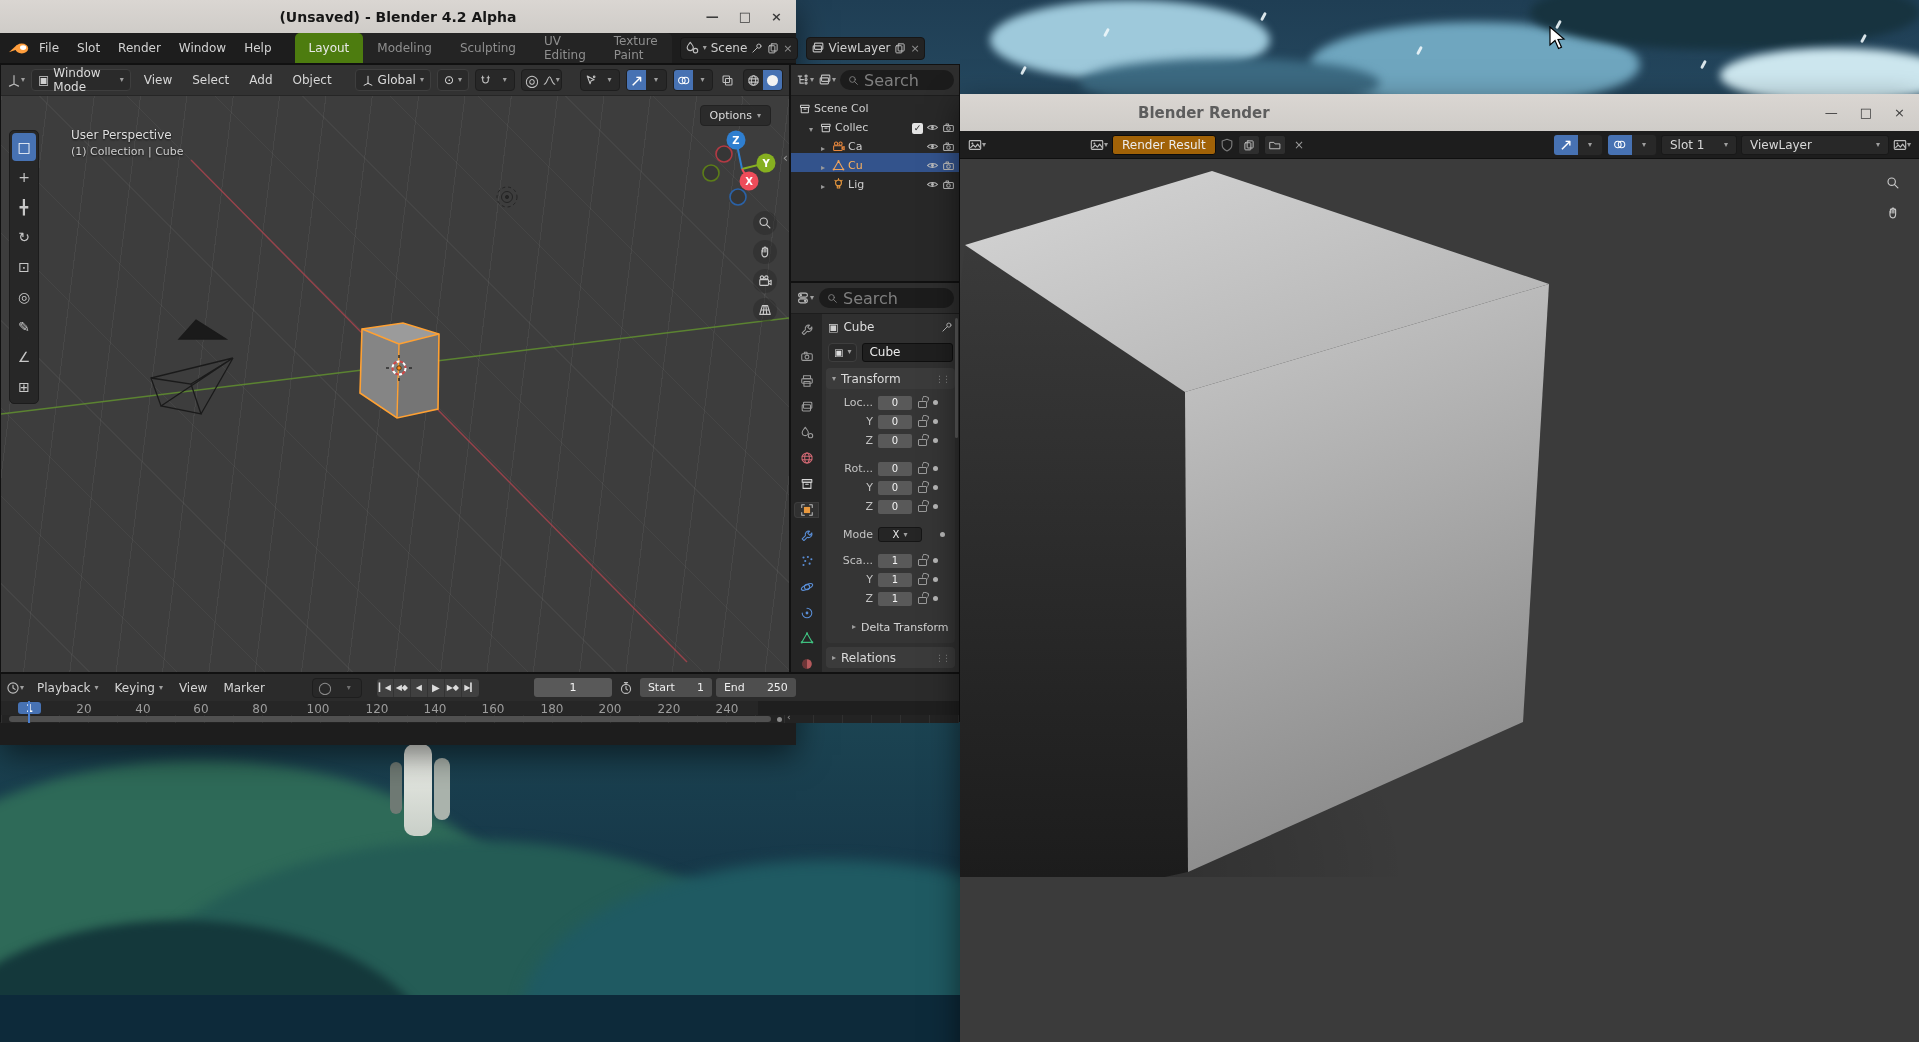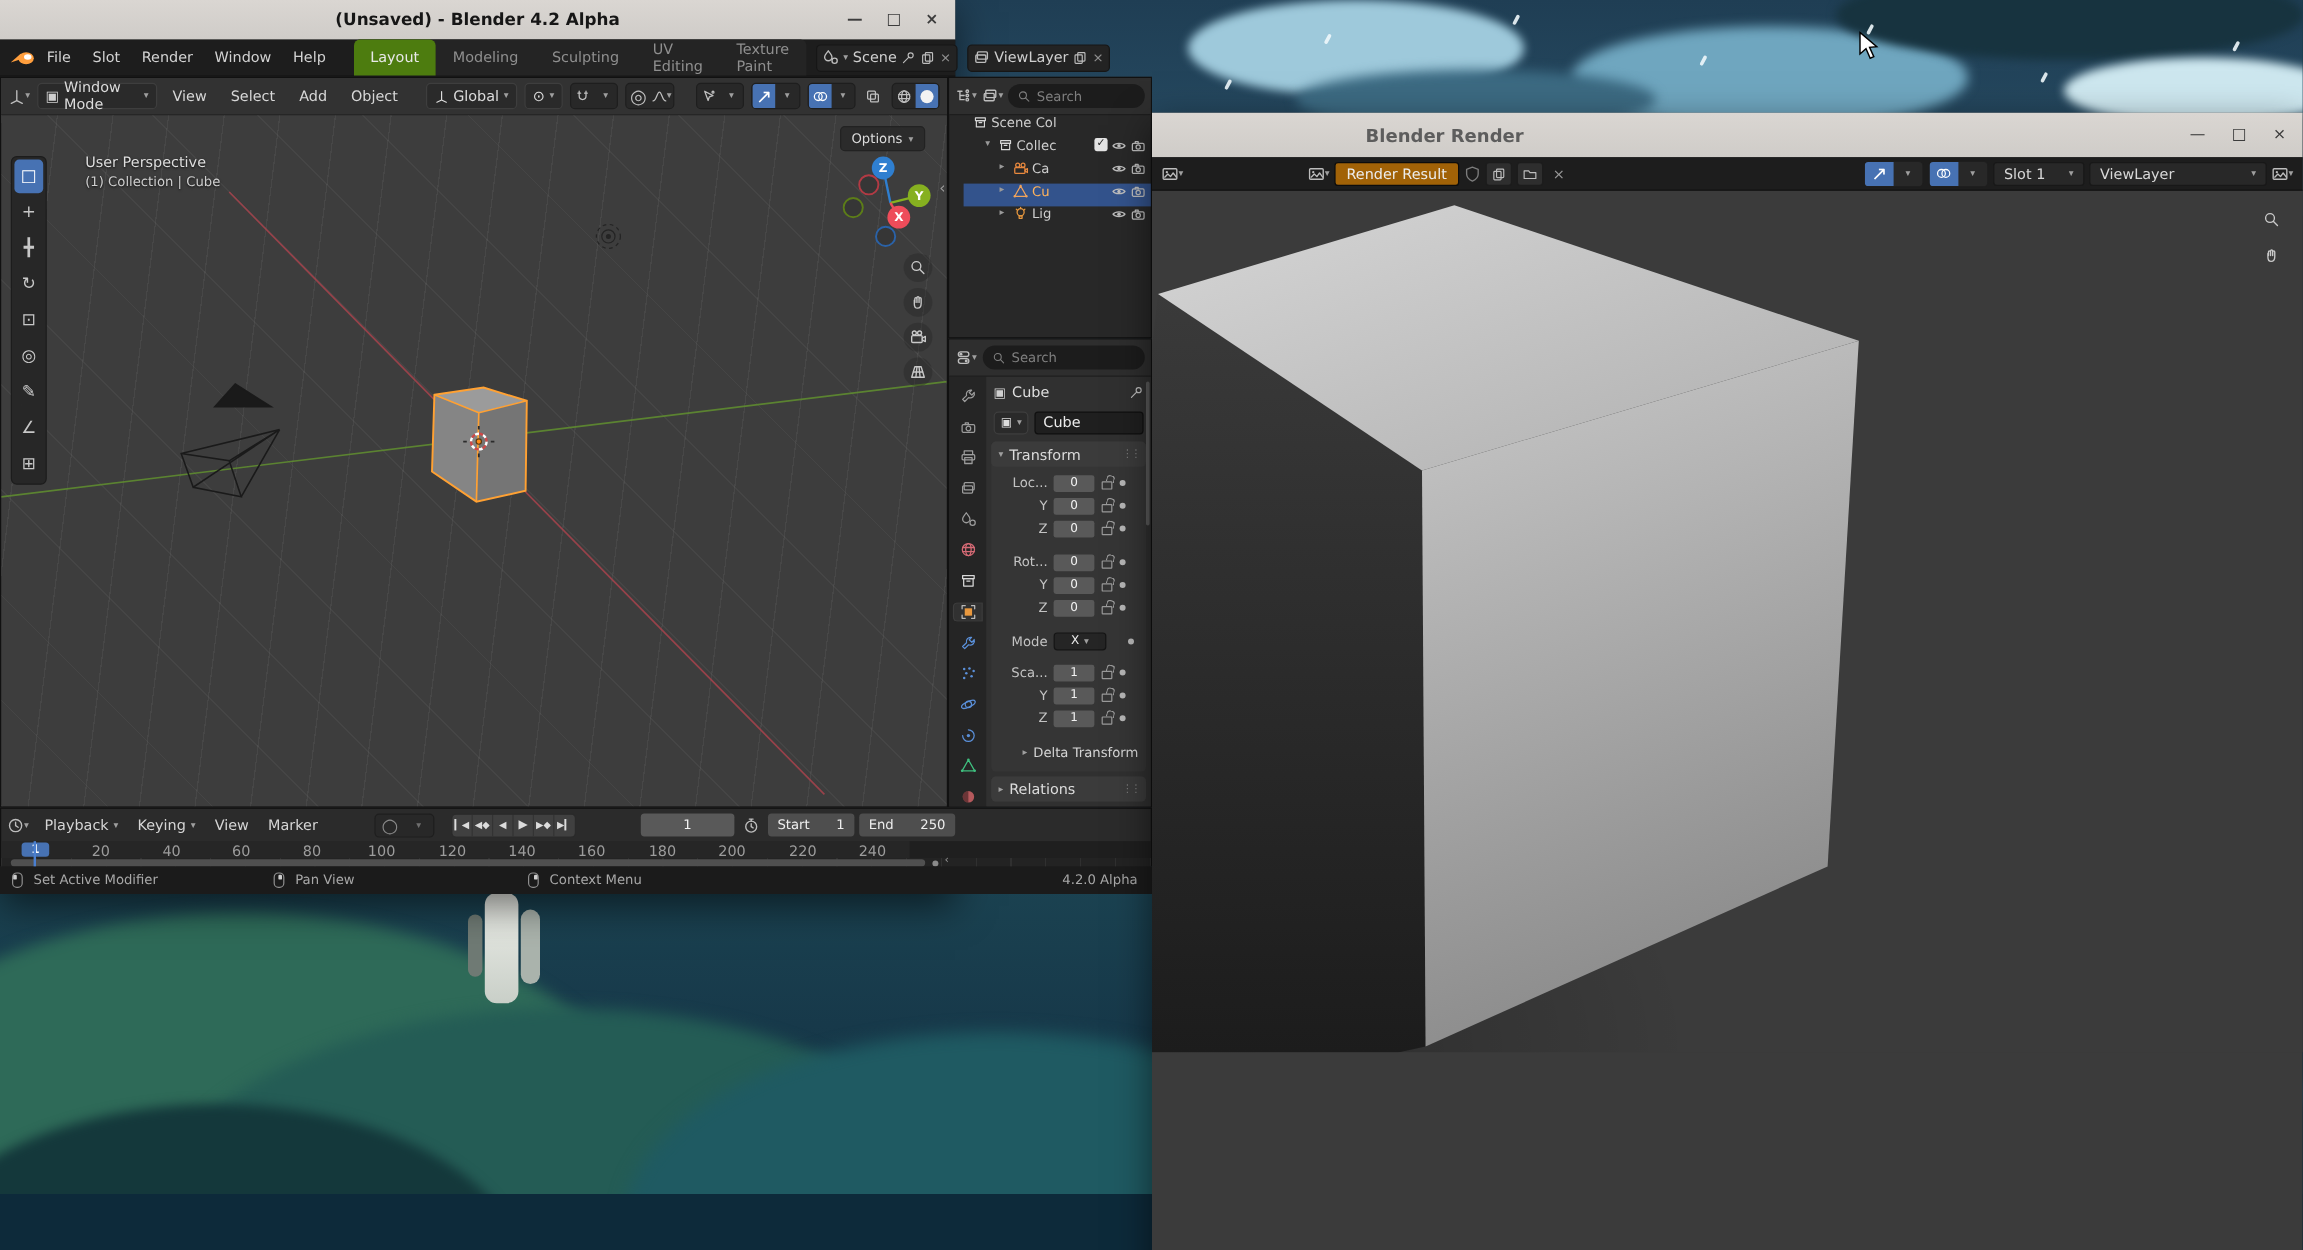--- a/index.html
+++ b/index.html
@@ -46,22 +46,22 @@
   .tool.on{background:#4772b3;color:#fff;}
   .overlaytext{position:absolute;left:70px;top:32px;color:#dedede;font-size:12px;text-shadow:0 1px 2px rgba(0,0,0,.8);}
   .overlaytext .l2{font-size:11px;color:#cfcfcf;margin-top:3px;}
   .optbtn{position:absolute;right:18px;top:9px;background:rgba(40,40,40,.85);border:1px solid #222;border-radius:4px;color:#ddd;font-size:11px;padding:3px 9px;display:flex;gap:5px;align-items:center;}
   .navgz{position:absolute;right:5px;top:33px;}
   .vpside{position:absolute;right:12px;display:flex;align-items:center;justify-content:center;width:24px;height:24px;color:#c9c9c9;border-radius:50%;background:rgba(35,35,35,.35);}
   .collapse{position:absolute;right:1px;top:54px;color:#9a9a9a;font-size:13px;}
   
   #outliner{position:absolute;left:790px;top:0;width:170px;height:218px;background:#282828;border:1px solid #111;}
   .olhead{height:31px;background:#2e2e2e;display:flex;align-items:center;gap:4px;padding:0 5px;border-bottom:1px solid #1d1d1d;}
-  .search{flex:1;display:flex;align-items:center;gap:5px;background:#1c1c1c;border-radius:11px;height:20px;padding:0 8px;color:#7f7f7f;font-size:11px;}
-  .olrow{display:flex;align-items:flex-start;height:19px;font-size:11px;color:#cecece;gap:3px;padding-right:4px;margin-left:12px;}
+  .search{flex:1;display:flex;align-items:center;gap:5px;background:#1c1c1c;border-radius:11px;height:20px;padding:0 8px;color:#7f7f7f;font-size:16px;}
+  .olrow{display:flex;align-items:flex-end;height:19px;font-size:11px;color:#cecece;gap:3px;padding-right:4px;}
   .olrow .lbl{flex:1;white-space:nowrap;overflow:hidden;}
   .olrow.sel{background:#33538c;}
   .olrow.sel .lbl{color:#ffb35c;}
   .disc{width:12px;text-align:center;color:#9a9a9a;font-size:8px;}
   .chk{width:11px;height:11px;background:#e4e4e4;border-radius:2px;color:#1d1d1d;font-size:9px;line-height:11px;text-align:center;font-weight:bold;}
   #properties{position:absolute;left:790px;top:218px;width:170px;height:391px;background:#2e2e2e;border:1px solid #111;}
   .prhead{height:31px;background:#2e2e2e;display:flex;align-items:center;gap:5px;padding:0 5px;border-bottom:1px solid #1d1d1d;}
   .tabcol{position:absolute;left:0;top:31px;bottom:0;width:31px;background:#252525;display:flex;flex-direction:column;align-items:center;padding-top:8px;gap:10px;}
   .ptab{width:25px;height:20px;display:flex;align-items:center;justify-content:center;border-radius:4px 0 0 4px;color:#9c9c9c;}
   .ptab svg{width:14px;height:14px;stroke:currentColor;fill:none;stroke-width:1.2;stroke-linecap:round;stroke-linejoin:round;}
@@ -931,29 +931,20 @@
         <span class="fbadge">1</span>
       </div>
       <div class="tlstrip">
         <span class="tthumb"></span>
         <span class="abs" style="left:776px;top:1.5px;width:5px;height:5px;border-radius:50%;background:#8a8a8a"></span>
         <span class="abs" style="left:786px;top:-3px;color:#9a9a9a;font-size:9px">‹</span>
       </div>
       <div class="playhead"></div>
     </div>
 
-    <div id="statusbar">
-      <span class="mouseic m-l" style="left:10px"></span>
-      <span class="stxt" style="left:28px">Set Active Modifier</span>
-      <span class="mouseic m-m" style="left:228px"></span>
-      <span class="stxt" style="left:246px">Pan View</span>
-      <span class="mouseic m-r" style="left:440px"></span>
-      <span class="stxt" style="left:458px">Context Menu</span>
-      <span class="stxt" style="right:12px">4.2.0 Alpha</span>
-    </div>
   </div>
 
   <div class="win" id="renwin">
     <div class="titlebar">
       <span class="rentitle">Blender Render</span>
       <span class="tbtns" style="right:14px;top:12px;gap:22px">
         <span class="tbtn">—</span>
         <span class="tbtn">□</span>
         <span class="tbtn">×</span>
       </span>

